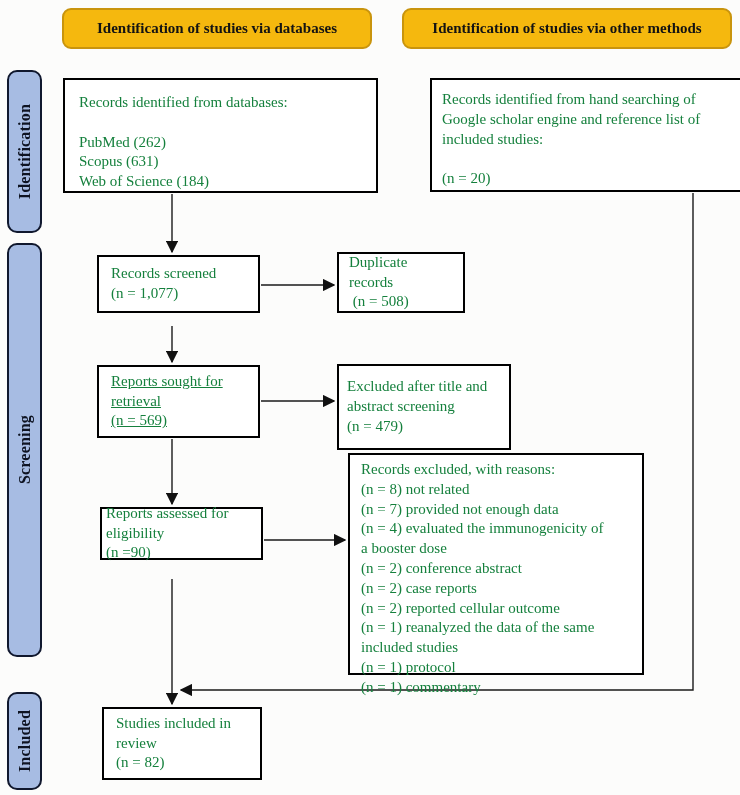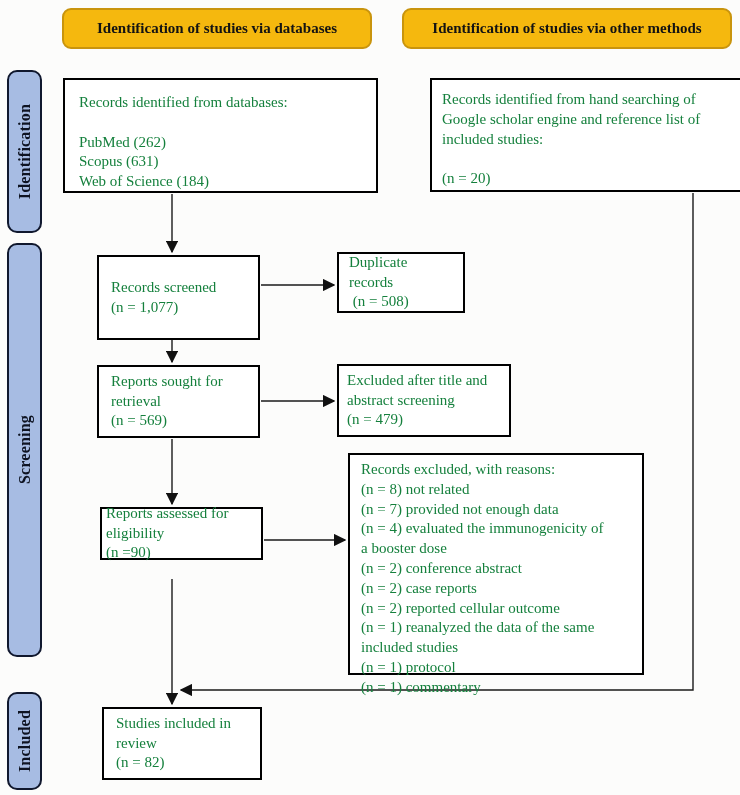--- a/index.html
+++ b/index.html
@@ -53,24 +53,24 @@
     border: 2px solid #000;
     font-size: 15px; line-height: 1.32;
     white-space: pre-wrap;
     padding: 8px 10px;
     color: #15803d;
   }
   .v-center { display: flex; align-items: center; }
 
   #box-db-records       { left: 63px;  top: 78px;  width: 315px; height: 115px; padding: 13px 14px; }
   #box-other-records    { left: 408px; top: 78px;  width: 325px; height: 114px; padding: 10px 10px; margin-left: 22px; }
-  #box-records-screened { left: 97px;  top: 255px; width: 163px; height: 85px;  padding: 24px 12px; }
+  #box-records-screened { left: 97px;  top: 255px; width: 163px; height: 58px;  padding: 24px 12px; }
   #box-duplicates       { left: 337px; top: 252px; width: 128px; height: 61px;  padding: 6px 10px; }
-  #box-reports-sought   { left: 97px;  top: 365px; width: 163px; height: 73px;  padding: 4px 12px; }
-  #box-excluded-title   { left: 337px; top: 364px; width: 174px; height: 73px;  padding: 4px 8px; }
+  #box-reports-sought   { left: 97px;  top: 365px; width: 163px; height: 73px;  padding: 4px 12px; text-decoration: underline; }
+  #box-excluded-title   { left: 337px; top: 364px; width: 174px; height: 86px;  padding: 4px 8px; }
   #box-reports-assessed { left: 100px; top: 507px; width: 163px; height: 53px;  padding: 4px 4px; }
   #box-records-excluded { left: 348px; top: 453px; width: 296px; height: 222px; padding: 5px 11px; }
   #box-studies-included { left: 102px; top: 707px; width: 160px; height: 73px;  padding: 4px 12px; }
 </style>
 </head>
 <body>
 
 <div class="canvas">
 
   <svg class="arrows" viewBox="0 0 740 795">

